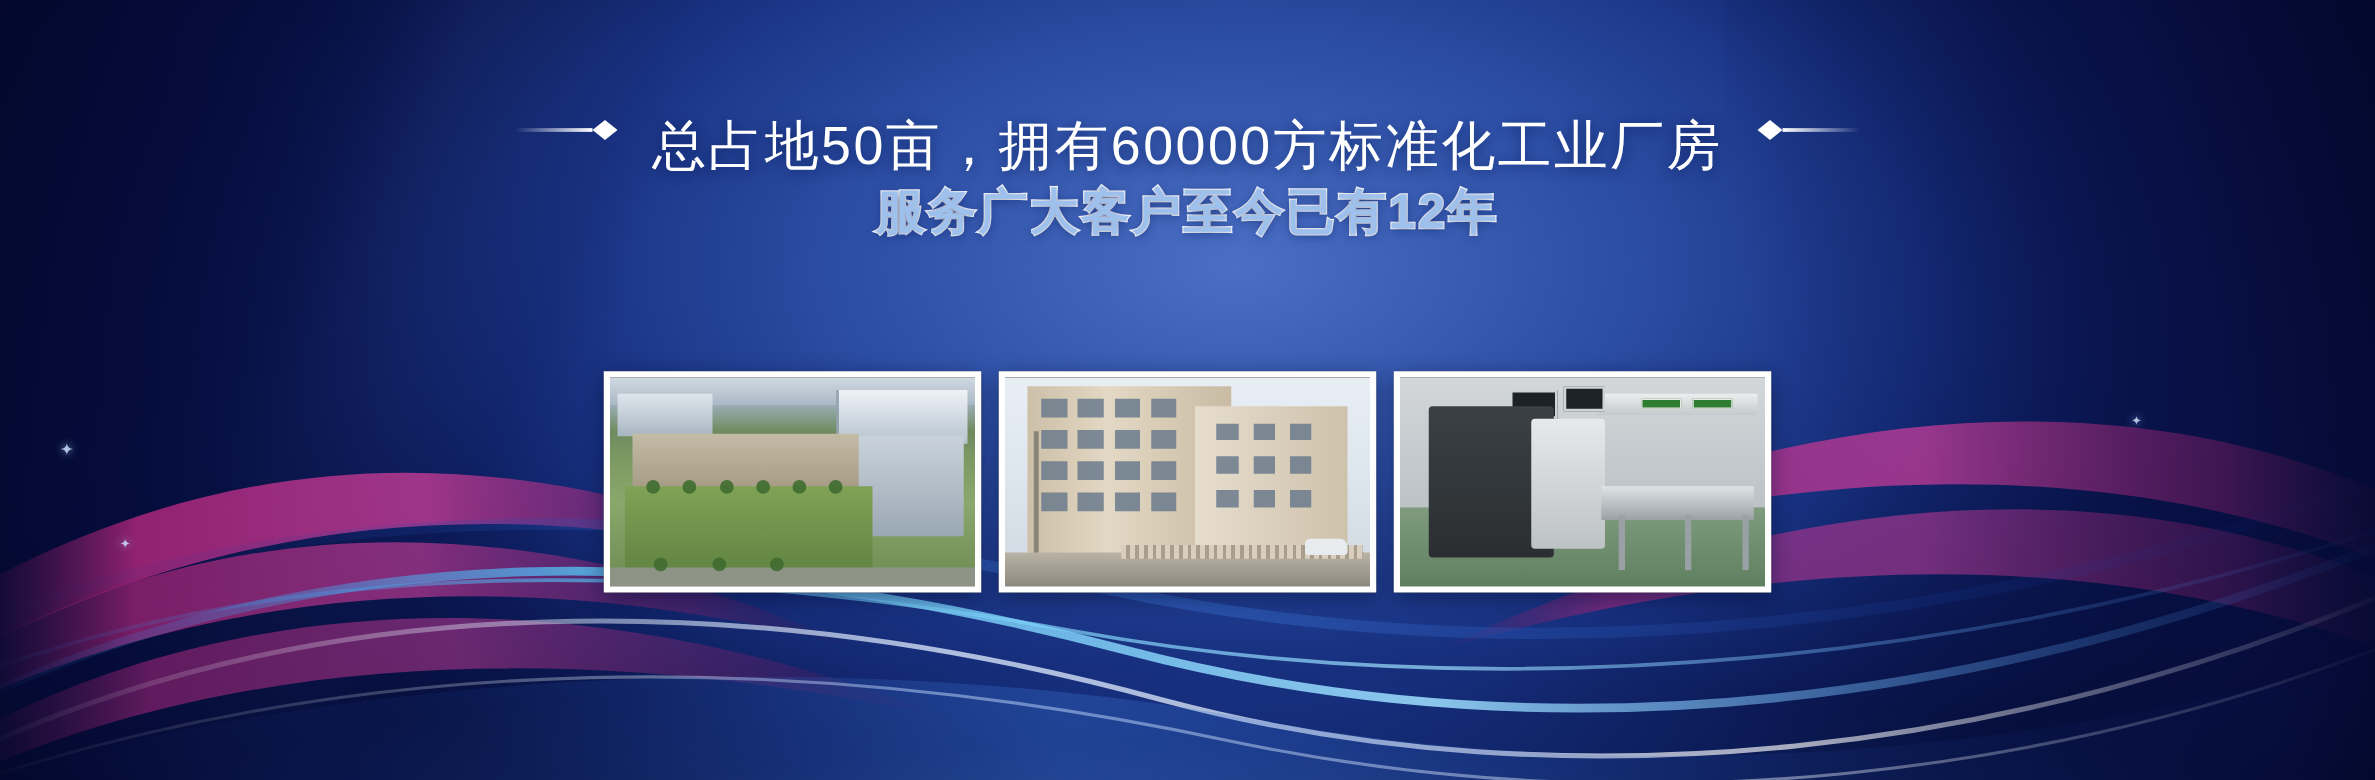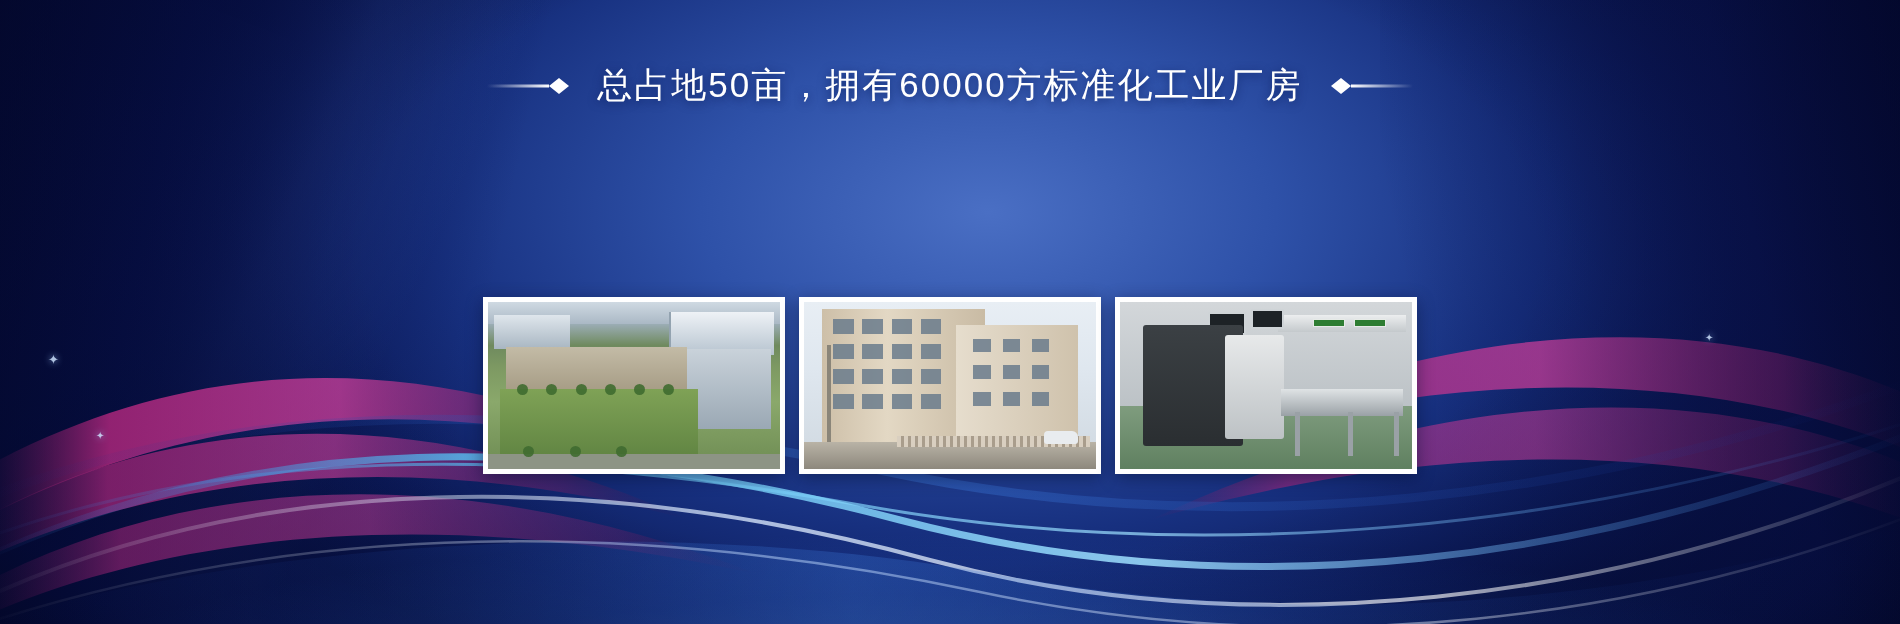--- a/index.html
+++ b/index.html
@@ -54,22 +54,22 @@
   }
   .swoosh-wrap{position:absolute;inset:0;}
   .sparkle{position:absolute;color:#cfe4ff;font-size:13px;opacity:.85;text-shadow:0 0 7px #9fc8ff;}
   
   .content{position:absolute;inset:0;}
   .headline{
     position:absolute;left:0;right:0;top:62px;
     display:flex;align-items:center;justify-content:center;gap:26px;
   }
   .headline .txt{
-    color:#ffffff;font-size:35px;letter-spacing:2px;font-weight:400;
-    text-shadow:0 2px 10px rgba(0,20,80,.65);white-space:nowrap;
+    color:#ffffff;font-size:43px;letter-spacing:2px;font-weight:400;
+    text-shadow:0 2px 10px rgba(0,20,80,.65);white-space:nowrap;margin-top:26px;
   }
   .orn{display:inline-flex;align-items:center;}
   .orn svg{display:block;}
   .subline{
     position:absolute;left:0;right:0;top:142px;text-align:center;
   }
   .subline .txt{
     font-size:39px;letter-spacing:2px;font-weight:700;
     color:#9ec0ec;
     -webkit-text-stroke:2px #ffffff;
@@ -219,20 +219,23 @@
               <stop offset="0%" stop-color="#ffffff" stop-opacity="0"></stop>
               <stop offset="100%" stop-color="#ffffff" stop-opacity="1"></stop>
             </linearGradient>
           </defs>
           <rect x="22" y="9.5" width="62" height="3" fill="url(#arrR)"></rect>
           <polygon points="12,3 2,11 12,19 22,11" fill="#ffffff"></polygon>
         </svg>
       </span>
     </div>
 
+    <div class="subline">
+      <span class="txt">服务广大客户至今已有12年</span>
+    </div>
 
 
     <div class="photos">
 
       <div class="photo">
         <div class="inner p1">
           <div class="sky"></div>
           <div class="bldgL"></div>
           <div class="bldgR"></div>
           <div class="bldgR2"></div>

